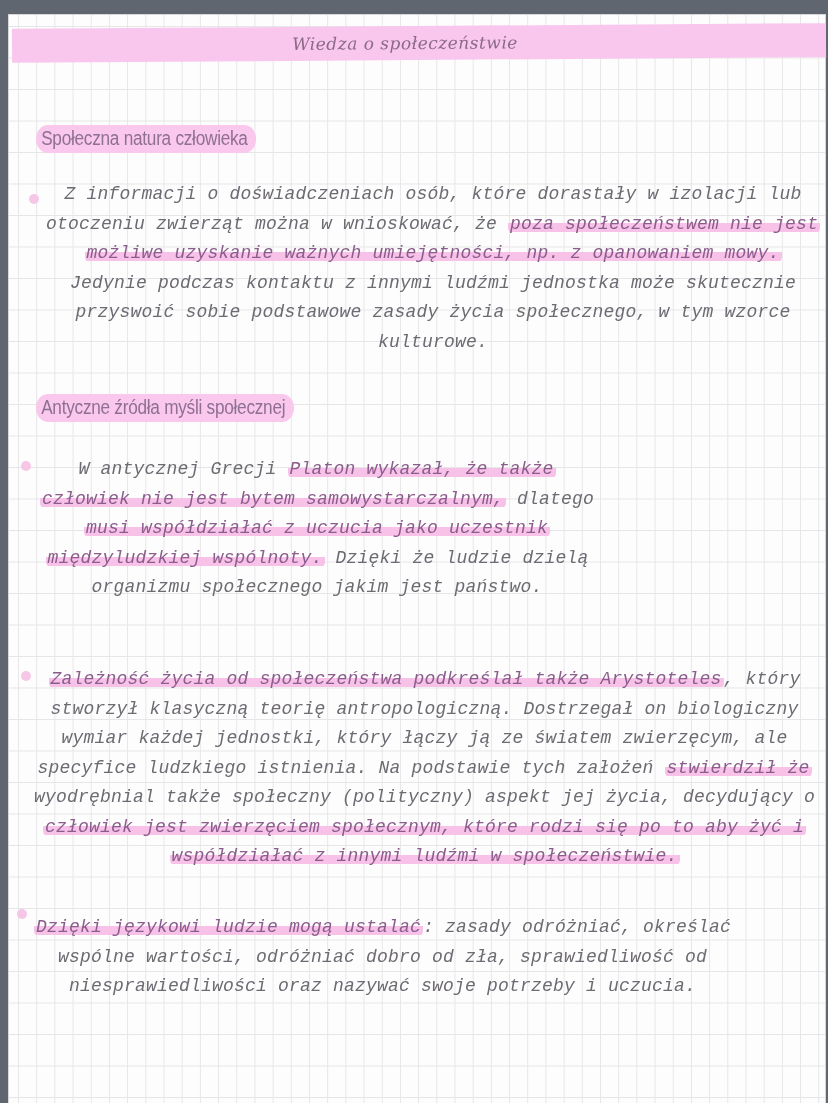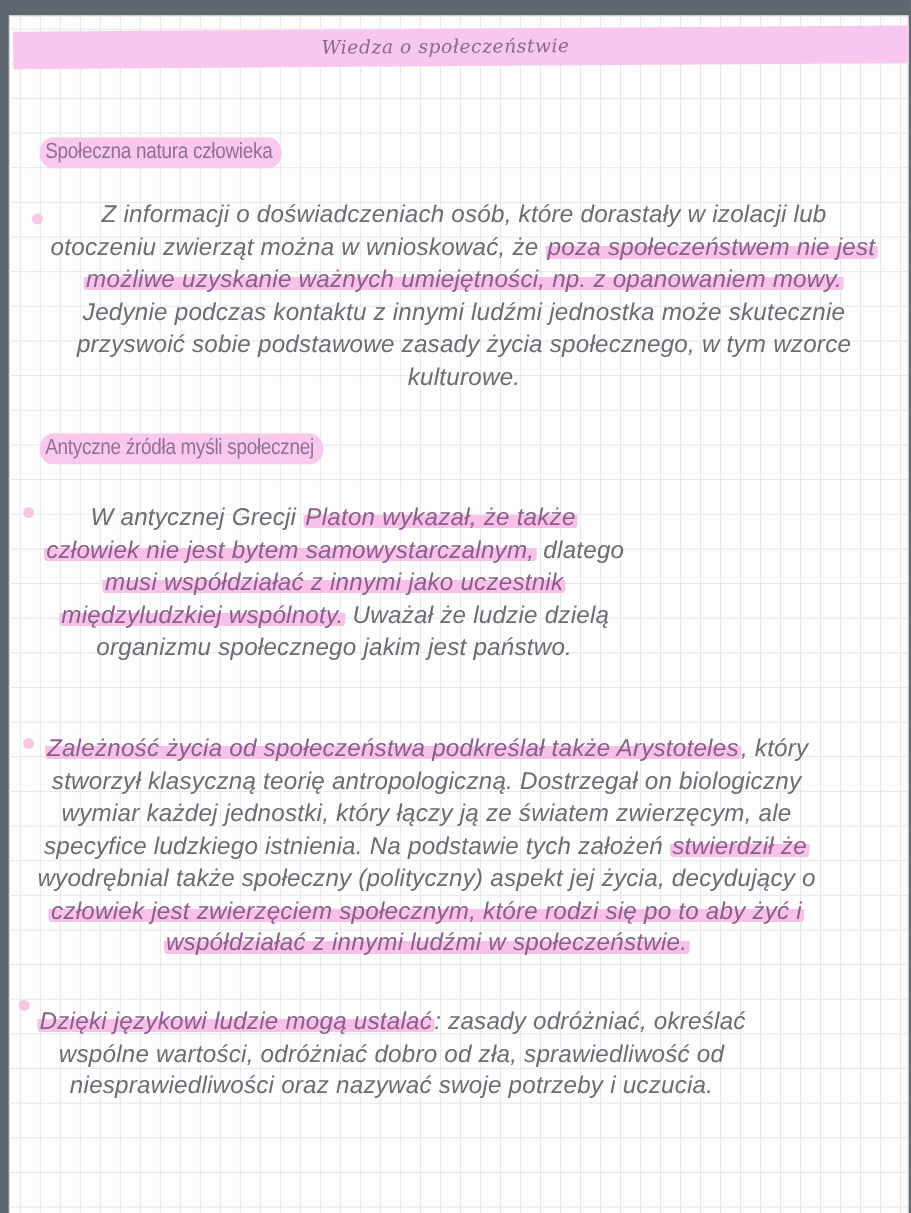--- a/index.html
+++ b/index.html
@@ -60,23 +60,23 @@
     }
     .bullet {
       position: absolute;
       width: 10px;
       height: 10px;
       border-radius: 50%;
       background: #f6c6e6;
     }
     .para {
       position: absolute;
-      font-family: Liberation Sans, sans-serif;
+      font-family: Liberation Mono, monospace;
       font-style: italic;
-      font-size: 22px;
+      font-size: 18px;
       color: #6e6a72;
       line-height: 29.5px;
       letter-spacing: 0.2px;
     }
     .line {
       display: block;
       white-space: nowrap;
     }
     .hl {
       background: linear-gradient(to bottom, transparent 45%, #f7c1e8 45%, #f7c1e8 92%, transparent 92%);
@@ -105,22 +105,22 @@
       <span class="line"><span>przyswoić sobie podstawowe zasady życia społecznego,  w tym wzorce</span></span>
       <span class="line"><span>kulturowe.</span></span>
     </div>
 
   <div class="section-heading" style="left:28px; top:380px;">Antyczne źródła myśli społecznej</div>
 
   <div class="bullet" style="left:13px; top:447px;"></div>
   <div class="para" style="left:32px; top:441px;">
       <span class="line"><span>W antycznej Grecji </span><span class="hl">Platon wykazał, że także</span></span>
       <span class="line"><span class="hl">człowiek nie jest bytem samowystarczalnym,</span><span> dlatego</span></span>
-      <span class="line"><span class="hl">musi współdziałać z innymi jako uczestnik</span></span>
-      <span class="line"><span class="hl">międzyludzkiej wspólnoty.</span><span> Uważał że ludzie dzielą</span></span>
+      <span class="line"><span class="hl">musi współdziałać z uczucia jako uczestnik</span></span>
+      <span class="line"><span class="hl">międzyludzkiej wspólnoty.</span><span> Dzięki że ludzie dzielą</span></span>
       <span class="line"><span>organizmu społecznego jakim jest państwo.</span></span>
     </div>
 
   <div class="bullet" style="left:13px; top:657px;"></div>
   <div class="para" style="left:26px; top:651px;">
       <span class="line"><span class="hl">Zależność życia od społeczeństwa podkreślał także Arystoteles</span><span>, który</span></span>
       <span class="line"><span>stworzył klasyczną teorię antropologiczną. Dostrzegał on biologiczny</span></span>
       <span class="line"><span>wymiar każdej jednostki, który łączy ją ze światem zwierzęcym, ale</span></span>
       <span class="line"><span>specyfice ludzkiego istnienia. Na podstawie tych założeń </span><span class="hl">stwierdził że</span></span>
       <span class="line"><span>wyodrębnial także społeczny (polityczny) aspekt jej życia, decydujący o</span></span>

